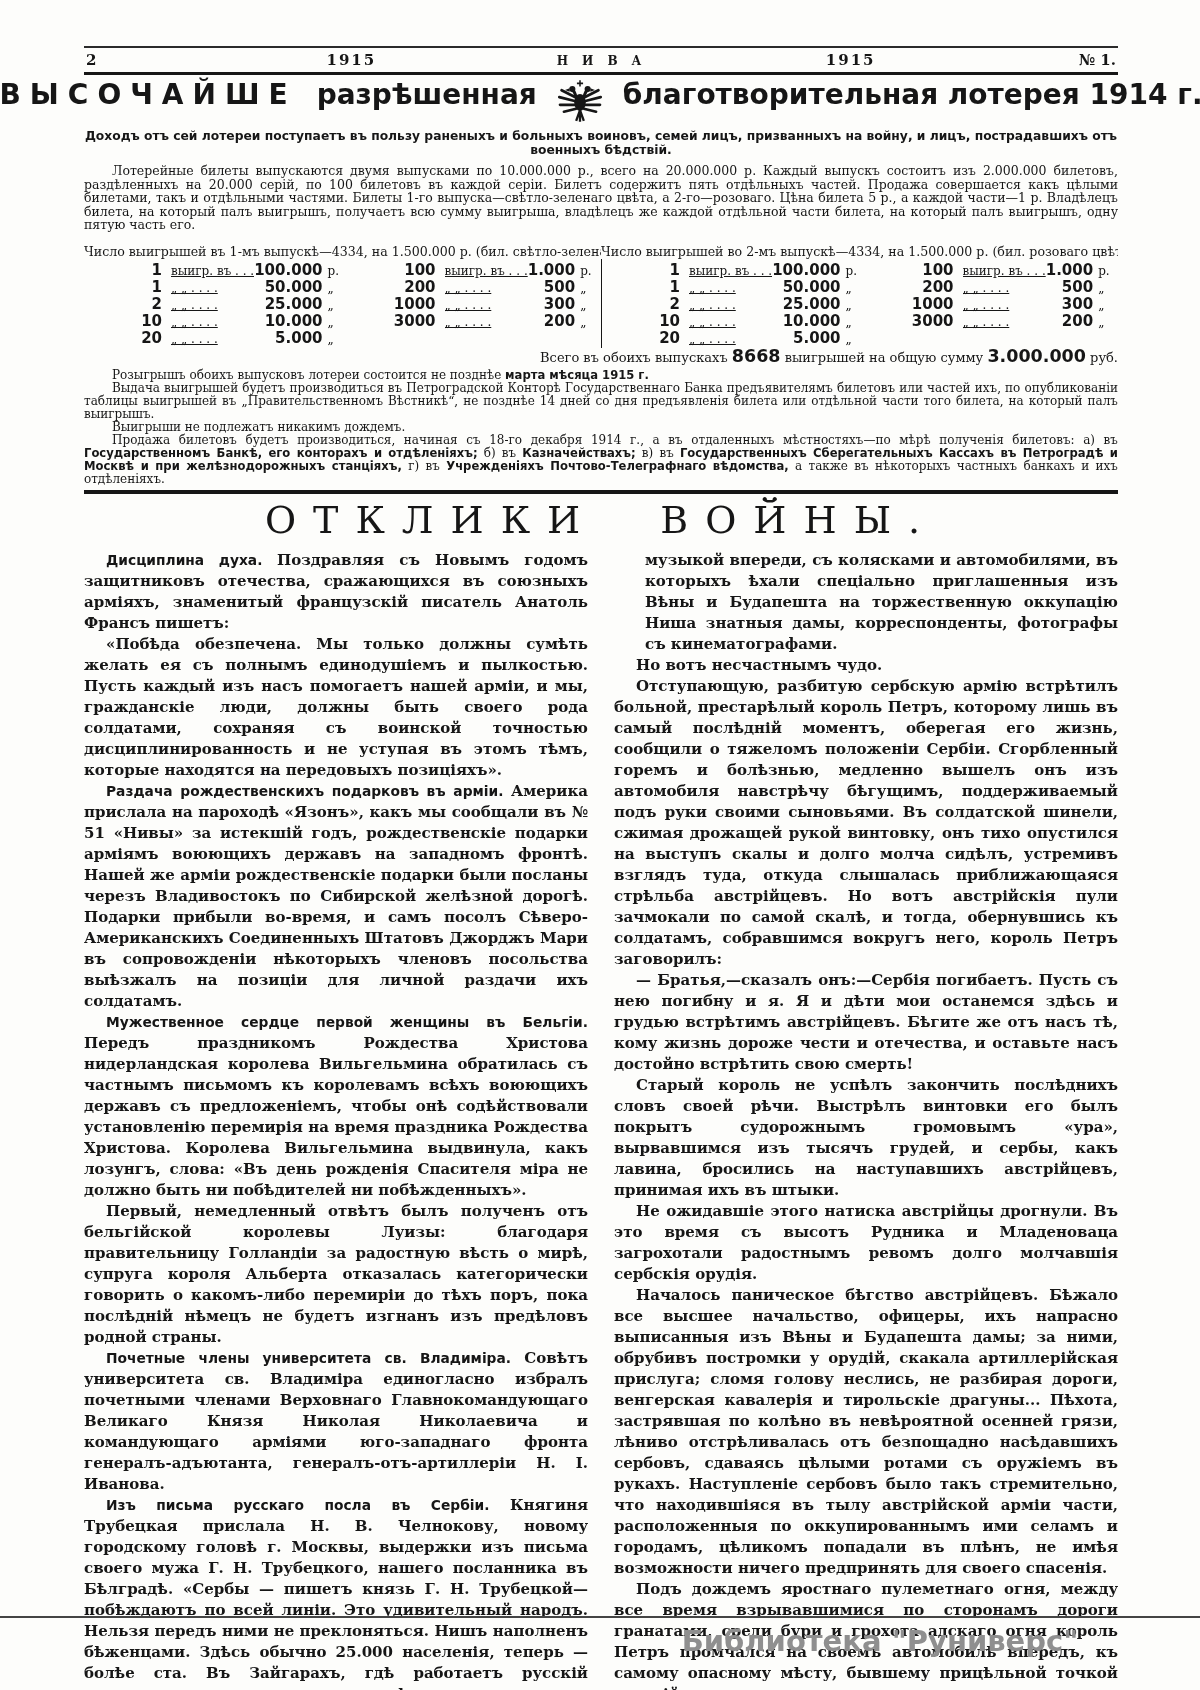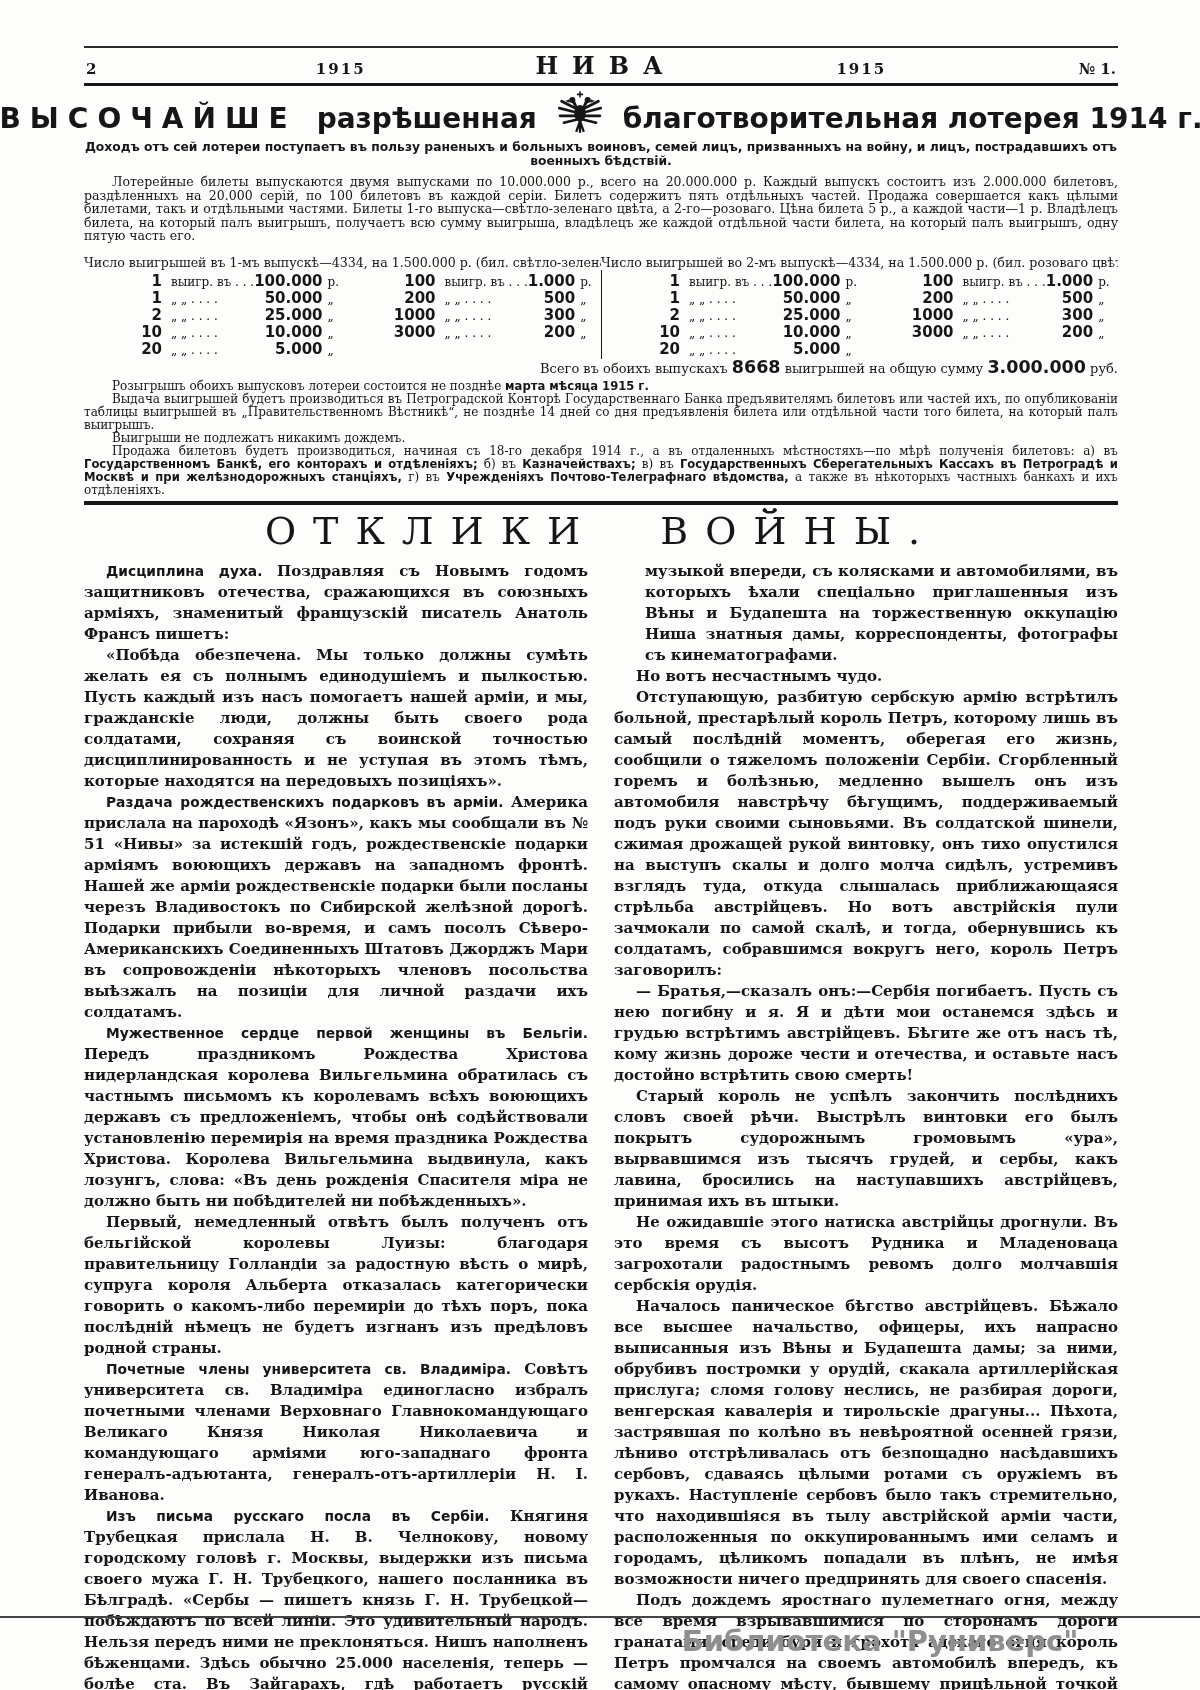--- a/index.html
+++ b/index.html
@@ -7,43 +7,43 @@
         font-family:"DejaVu Serif",serif;overflow:hidden;margin:0 auto;
         box-shadow:0 0 6px rgba(0,0,0,.35);}
   .inner{padding:0 82px 0 84px;}
 
   
   .mast{margin-top:46px;border-top:2px solid #2b2b2b;border-bottom:3px solid #161616;
         padding:3px 2px 3px 2px;display:grid;grid-template-columns:70px 1fr auto 1fr 70px;
         align-items:baseline;font-weight:bold;font-size:15px;}
   .mast .cell-l{text-align:left;}
   .mast .cell-c{text-align:center;letter-spacing:2px;}
-  .mast .jt{font-size:24px;letter-spacing:14px;padding-left:10px;}
+  .mast .jt{font-size:12px;letter-spacing:14px;padding-left:10px;}
   .mast .cell-r{text-align:right;}
 
   
-  .title-line{margin-top:3px;display:flex;align-items:flex-end;justify-content:center;gap:20px;
+  .title-line{margin-top:3px;display:flex;align-items:flex-start;justify-content:center;gap:20px;
         font-family:"DejaVu Sans",sans-serif;font-weight:bold;font-size:28px;white-space:nowrap;}
   .title-word{letter-spacing:9px;}
   .eagle{width:46px;height:46px;flex:0 0 auto;}
   .subtitle{margin-top:5px;text-align:center;font-family:"DejaVu Sans",sans-serif;
         font-weight:bold;font-size:12.3px;}
   .intro{margin-top:7px;font-size:12.5px;line-height:13.6px;text-align:justify;text-indent:28px;}
 
   
   .draws{display:flex;margin-top:3px;}
   .draw{flex:1;min-width:0;}
   .draw-h{font-size:12.6px;line-height:15px;white-space:nowrap;overflow:hidden;}
   .draw-rows{display:flex;padding:3px 0 1px;}
   .draw + .draw .draw-rows{border-left:1.6px solid #161616;}
   .tgroup{flex:1;padding:0 10px 0 30px;}
   .trow{display:flex;align-items:baseline;line-height:16px;}
   .tn{font-family:"DejaVu Sans",sans-serif;font-weight:bold;font-size:15px;width:48px;
       text-align:right;padding-right:9px;flex:0 0 auto;}
-  .tw{flex:1;font-size:12px;white-space:nowrap;overflow:hidden;}
+  .tw{flex:1;font-size:12px;white-space:nowrap;overflow:hidden;text-decoration:underline;}
   .ta{font-family:"DejaVu Sans",sans-serif;font-weight:bold;font-size:15px;}
   .tu{width:20px;font-size:12px;padding-left:5px;flex:0 0 auto;}
   .total-line{text-align:right;font-size:13px;line-height:16px;}
   .total-line b{font-family:"DejaVu Sans",sans-serif;font-size:17.5px;}
 
   .lps{margin-top:3px;}
   .lp{margin:0;font-size:12px;line-height:12.9px;text-align:justify;text-indent:28px;}
   .lp b{font-family:"DejaVu Sans",sans-serif;font-size:11.6px;}
 
   .heavy-rule{height:4px;background:#161616;margin-top:4px;}

